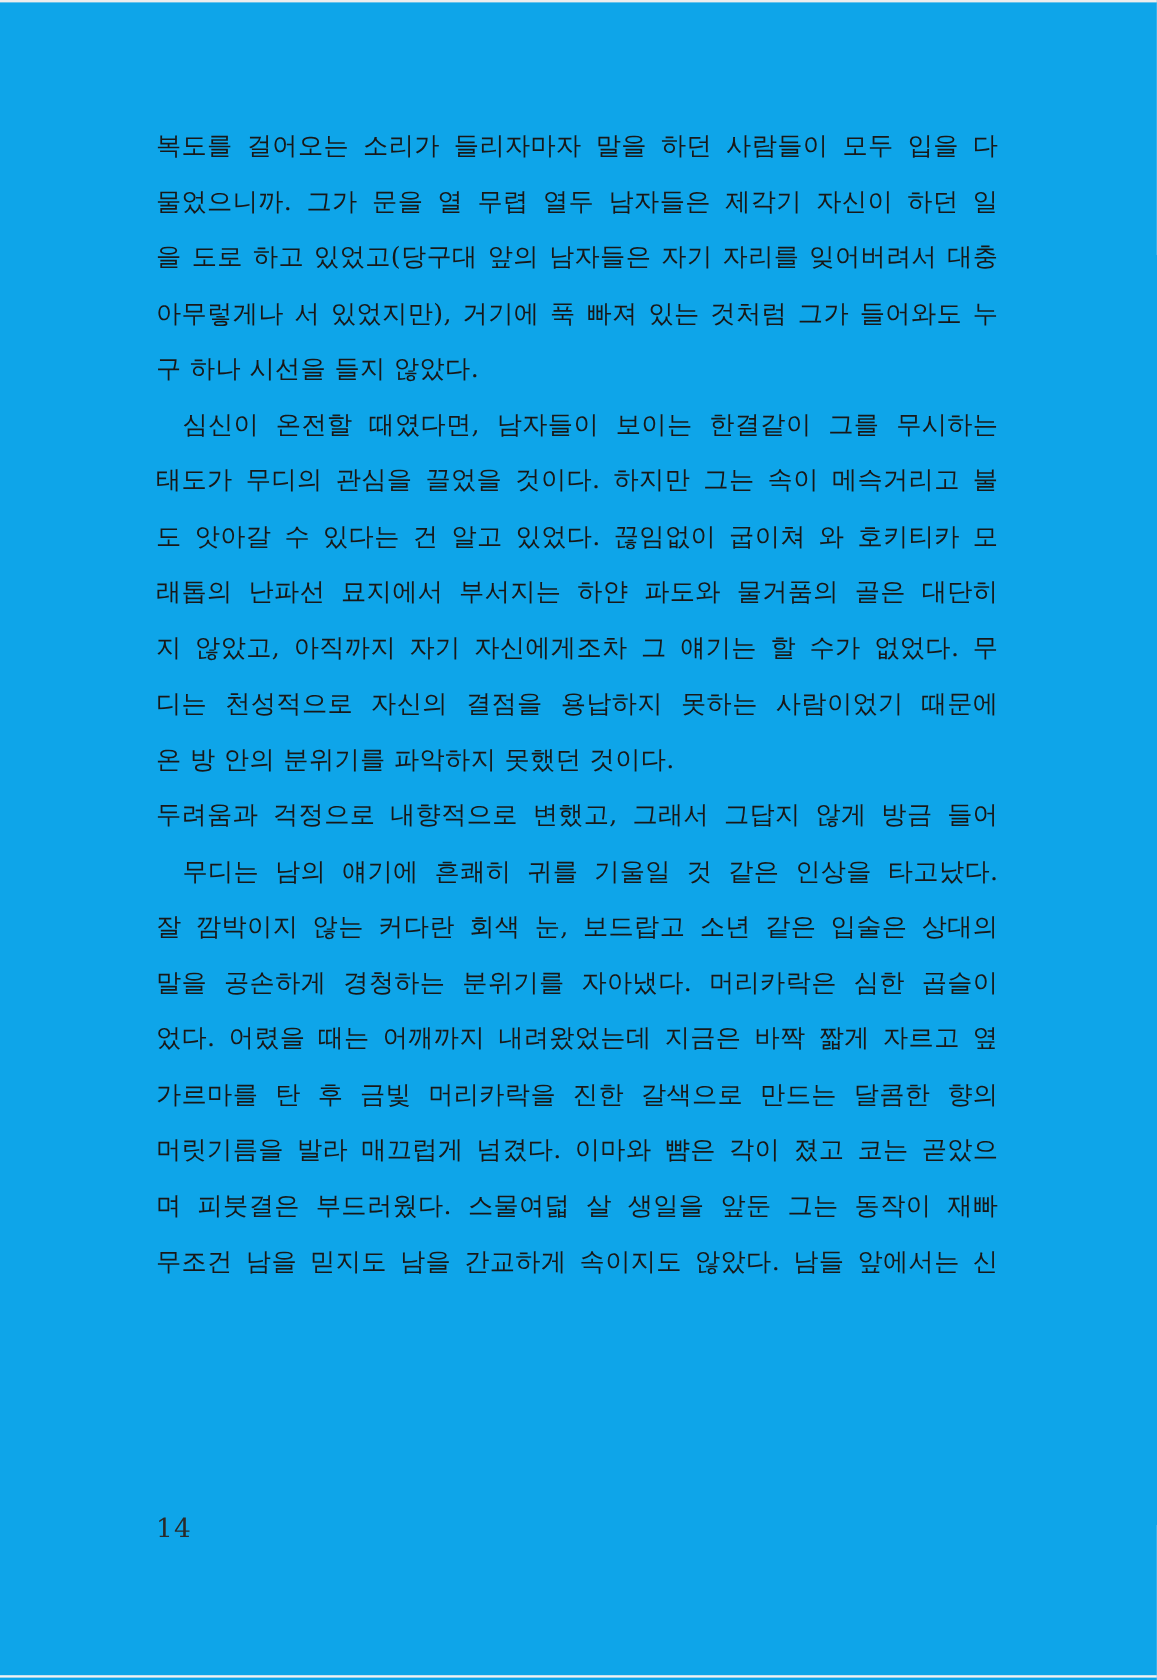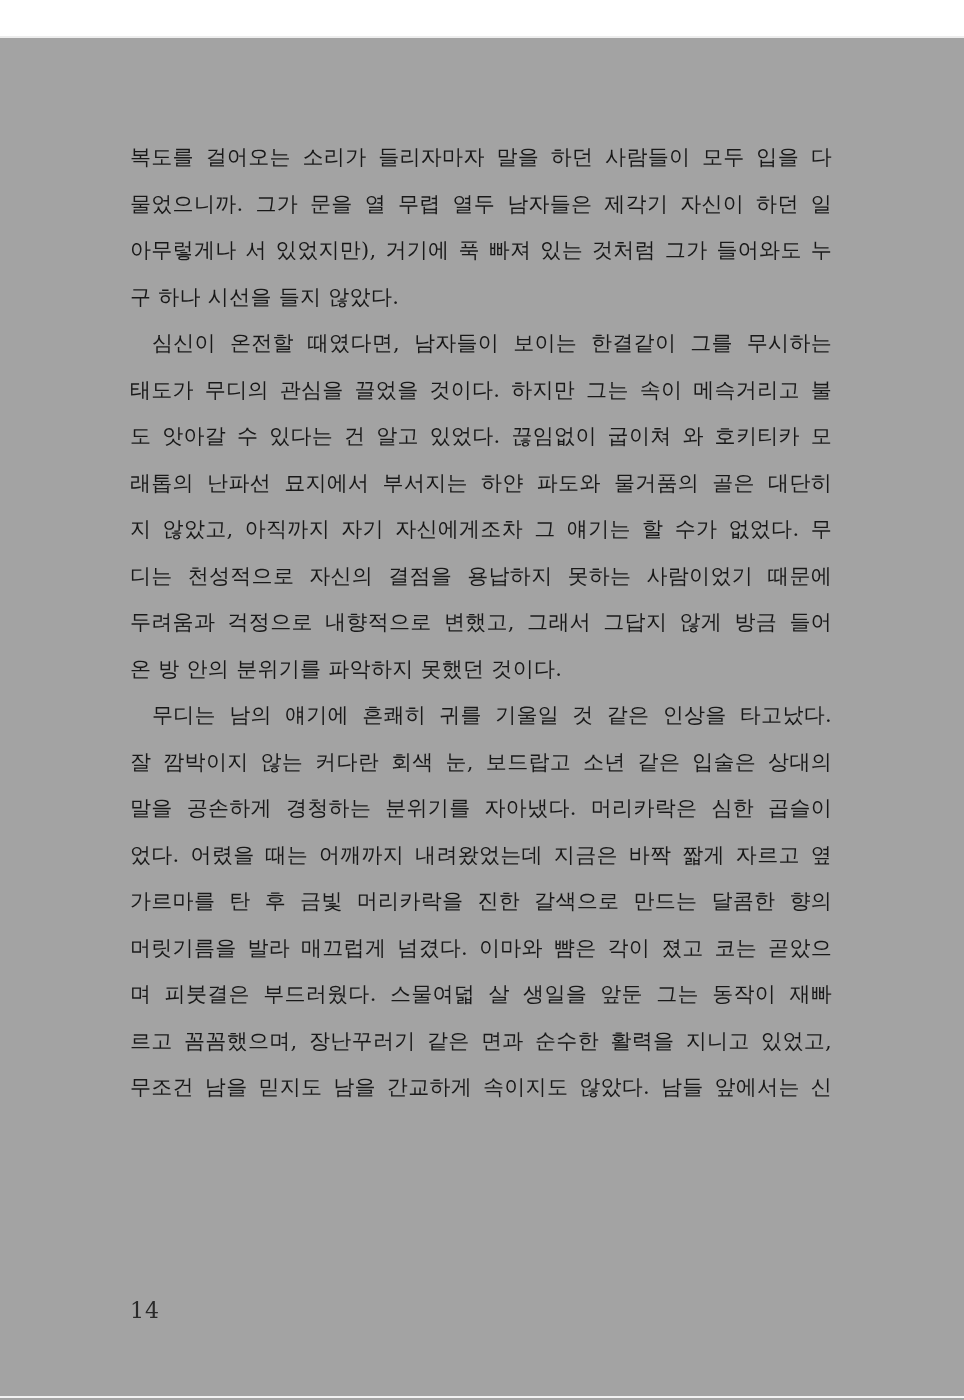--- a/index.html
+++ b/index.html
@@ -10,22 +10,21 @@
     width: 964px;
     height: 1400px;
     position: relative;
     background: #ffffff;
     font-family: "DejaVu Serif", "Liberation Serif", serif;
     overflow: hidden;
   }
   .page {
     position: absolute;
     inset: 0;
-    background: #a3a3a3;
-    margin-top: 36px;
+    background: #0ea5e9;
   }
   .scan-edge {
     position: absolute;
     left: 0;
     right: 0;
     height: 2px;
     background: #ededed;
   }
   .scan-edge.top { top: 0; }
   .scan-edge.bottom { bottom: 2px; background: #f2f2f2; }
@@ -62,35 +61,35 @@
   }
 </style>
 </head>
 <body>
 
 <div class="page">
   <div class="scan-edge top"></div>
   <main class="text-block">
       <div class="line">복도를 걸어오는 소리가 들리자마자 말을 하던 사람들이 모두 입을 다</div>
       <div class="line">물었으니까. 그가 문을 열 무렵 열두 남자들은 제각기 자신이 하던 일</div>
+      <div class="line">을 도로 하고 있었고(당구대 앞의 남자들은 자기 자리를 잊어버려서 대충</div>
       <div class="line">아무렇게나 서 있었지만), 거기에 푹 빠져 있는 것처럼 그가 들어와도 누</div>
       <div class="line para-end">구 하나 시선을 들지 않았다.</div>
       <div class="line indent">심신이 온전할 때였다면, 남자들이 보이는 한결같이 그를 무시하는</div>
       <div class="line">태도가 무디의 관심을 끌었을 것이다. 하지만 그는 속이 메슥거리고 불</div>
       <div class="line">도 앗아갈 수 있다는 건 알고 있었다. 끊임없이 굽이쳐 와 호키티카 모</div>
       <div class="line">래톱의 난파선 묘지에서 부서지는 하얀 파도와 물거품의 골은 대단히</div>
       <div class="line">지 않았고, 아직까지 자기 자신에게조차 그 얘기는 할 수가 없었다. 무</div>
       <div class="line">디는 천성적으로 자신의 결점을 용납하지 못하는 사람이었기 때문에</div>
+      <div class="line para-end">온 방 안의 분위기를 파악하지 못했던 것이다.</div>
       <div class="line">두려움과 걱정으로 내향적으로 변했고, 그래서 그답지 않게 방금 들어</div>
-      <div class="line para-end">온 방 안의 분위기를 파악하지 못했던 것이다.</div>
       <div class="line indent">무디는 남의 얘기에 흔쾌히 귀를 기울일 것 같은 인상을 타고났다.</div>
       <div class="line">잘 깜박이지 않는 커다란 회색 눈, 보드랍고 소년 같은 입술은 상대의</div>
       <div class="line">말을 공손하게 경청하는 분위기를 자아냈다. 머리카락은 심한 곱슬이</div>
       <div class="line">었다. 어렸을 때는 어깨까지 내려왔었는데 지금은 바짝 짧게 자르고 옆</div>
       <div class="line">가르마를 탄 후 금빛 머리카락을 진한 갈색으로 만드는 달콤한 향의</div>
       <div class="line">머릿기름을 발라 매끄럽게 넘겼다. 이마와 뺨은 각이 졌고 코는 곧았으</div>
       <div class="line">며 피붓결은 부드러웠다. 스물여덟 살 생일을 앞둔 그는 동작이 재빠</div>
-      <div class="line">르고 꼼꼼했으며, 장난꾸러기 같은 면과 순수한 활력을 지니고 있었고,</div>
       <div class="line">무조건 남을 믿지도 남을 간교하게 속이지도 않았다. 남들 앞에서는 신</div>
     </main>
   <div class="page-number">14</div>
   <div class="scan-edge bottom"></div>
 </div>
 
 </body></html>

